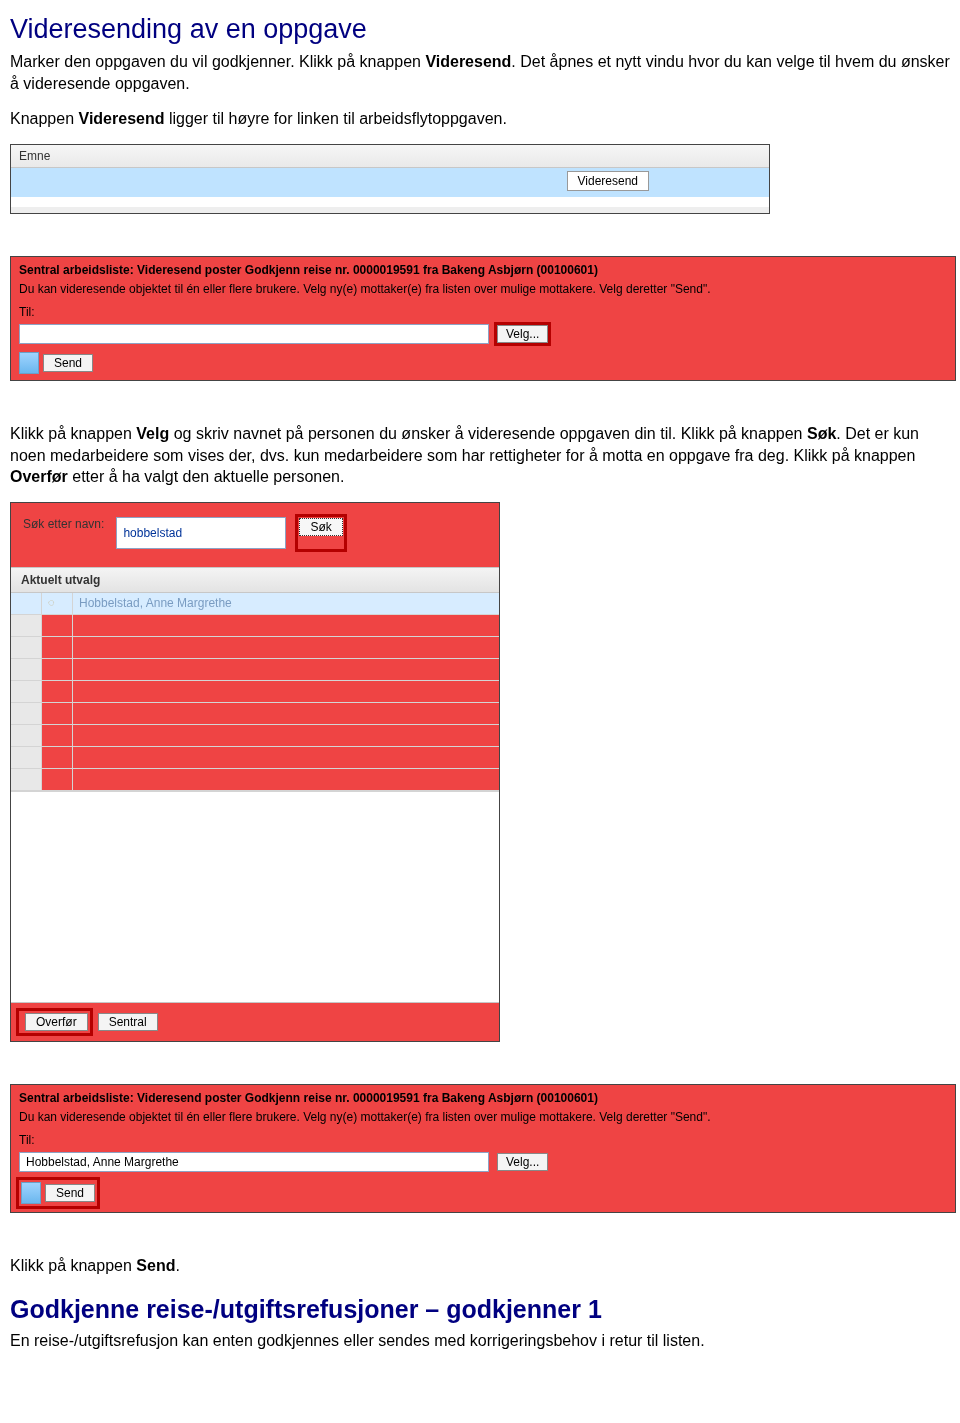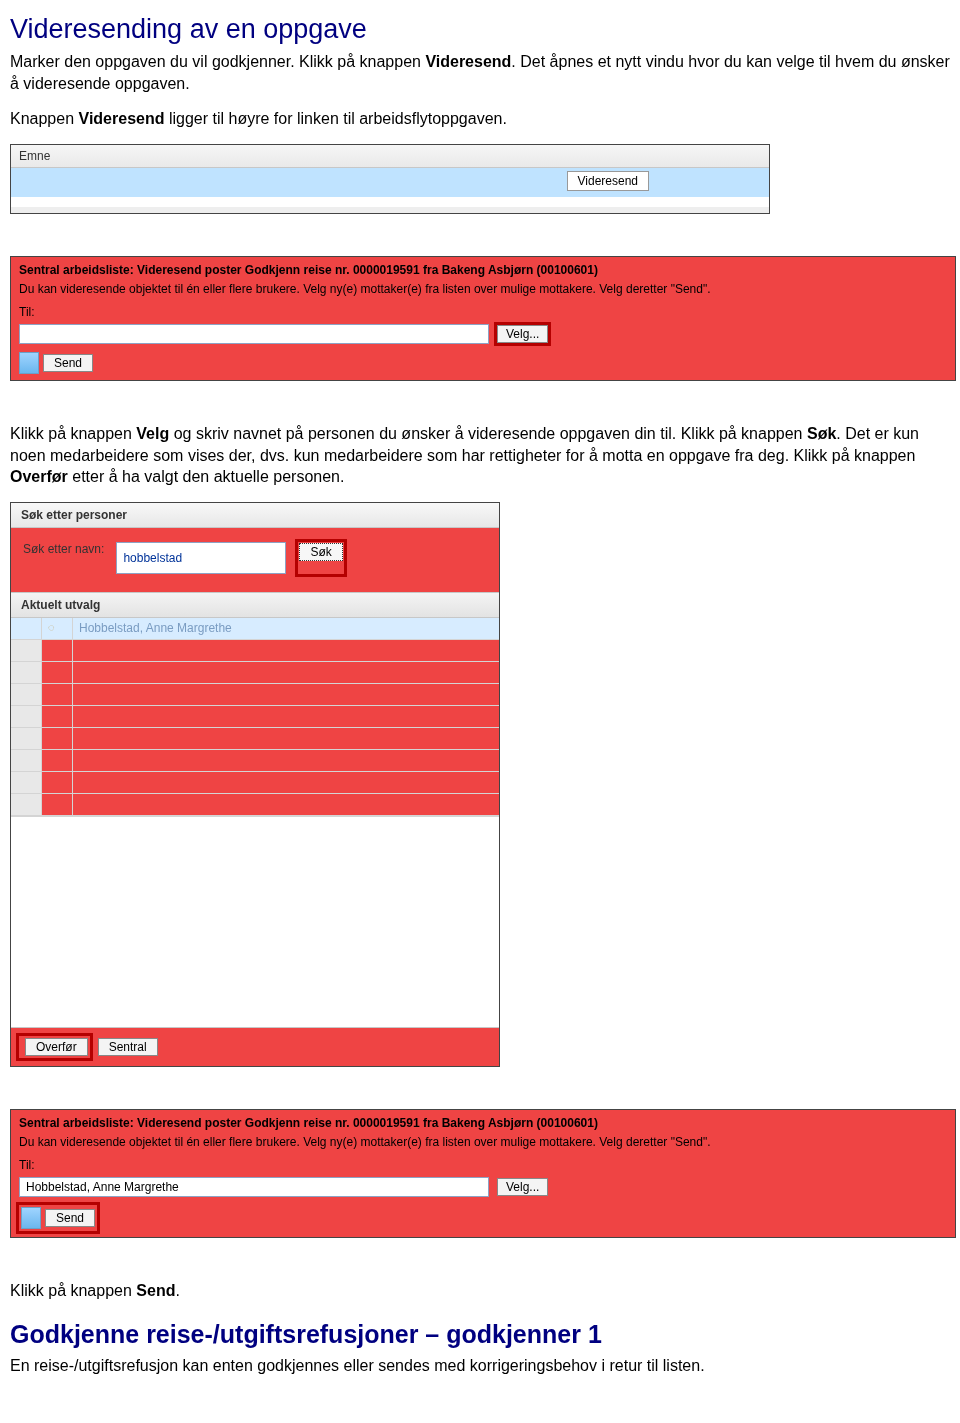--- a/index.html
+++ b/index.html
@@ -173,21 +173,20 @@
     <span class="blue-sq"></span>
     <button class="sendbtn">Send</button>
   </div>
 </div>
 
 <p class="para">
   <span>Klikk på knappen </span><span class="bold">Velg</span><span> og skriv navnet på personen du ønsker å videresende oppgaven din til. Klikk på knappen </span><span class="bold">Søk</span><span>. Det er kun noen medarbeidere som vises der, dvs. kun medarbeidere som har rettigheter for å motta en oppgave fra deg. Klikk på knappen </span><span class="bold">Overfør</span><span> etter å ha valgt den aktuelle personen.</span>
 </p>
 
 <div class="shot s3">
-  <div class="bar">Søk etter personer</div>
   <div class="searchrow">
     <span class="searchlabel">Søk etter navn:</span>
     <input class="searchinput" value="hobbelstad" style="">
     <span class="sokbtn-wrap">
       <button class="sokbtn">Søk</button>
     </span>
   </div>
   <div class="subbar">Aktuelt utvalg</div>
   <div class="grid">
     <div class="col0">

